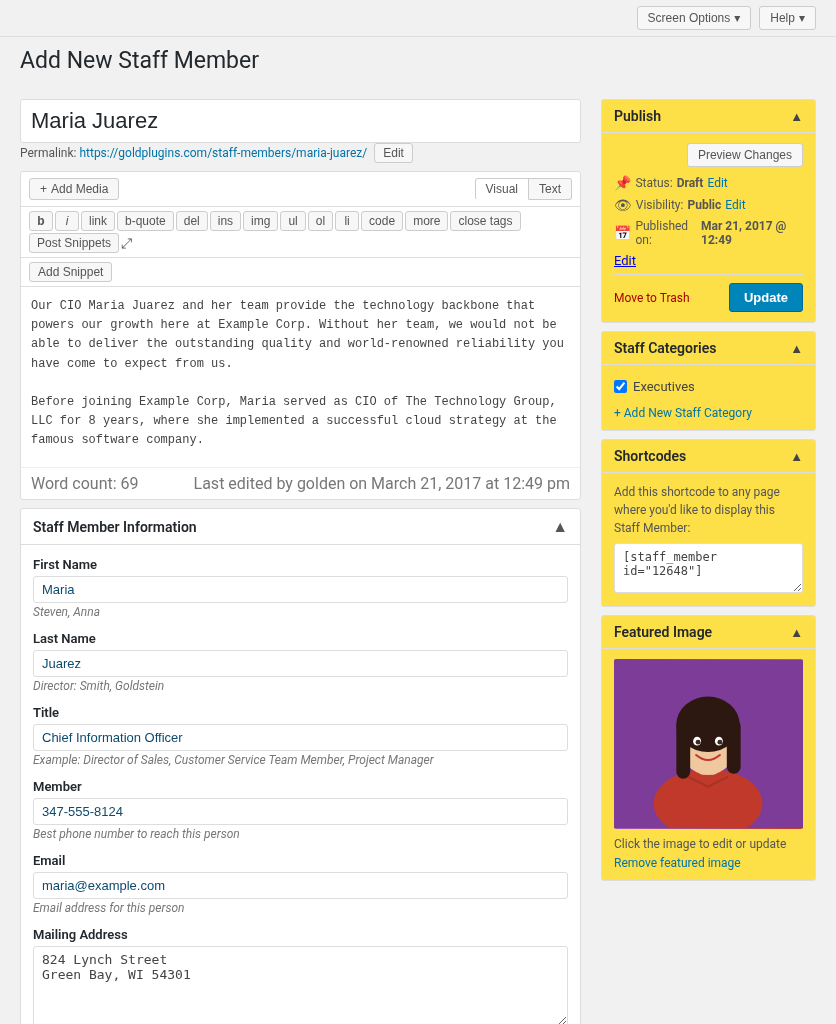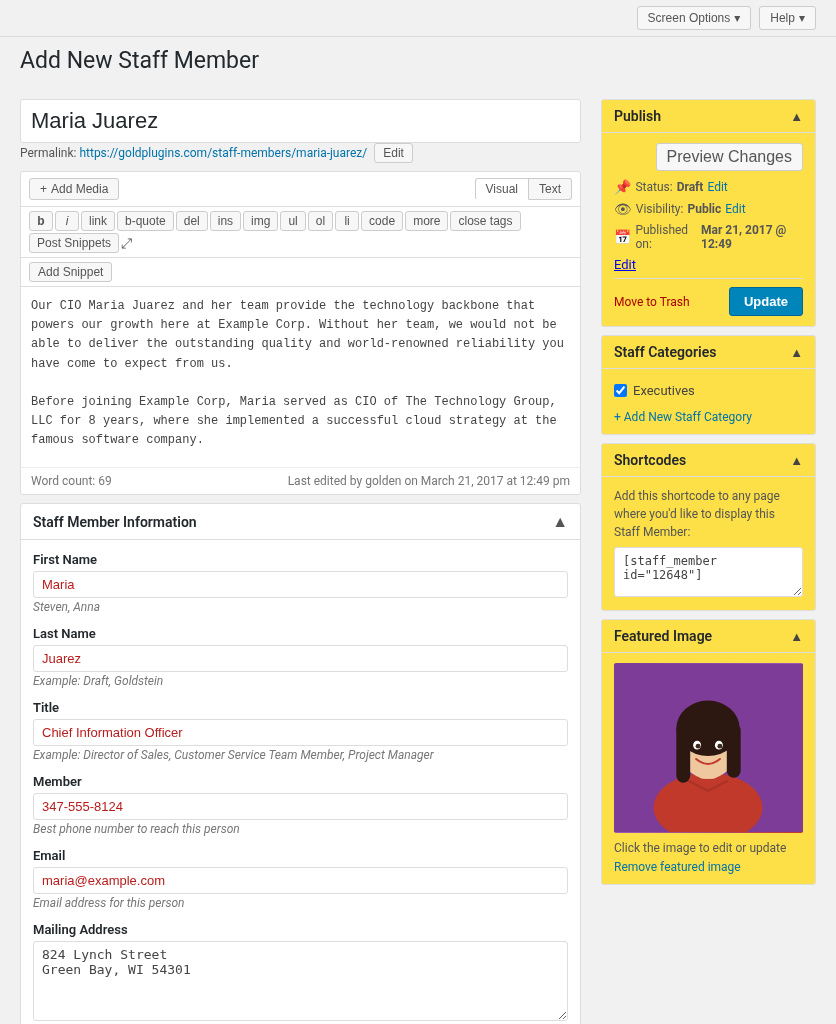--- a/index.html
+++ b/index.html
@@ -45,45 +45,45 @@
     .formatting-toolbar { padding: 4px 8px; border-bottom: 1px solid #ddd; display: flex; flex-wrap: wrap; gap: 2px; align-items: center; }
     .fmt-btn { background: #f7f7f7; border: 1px solid #ccc; padding: 2px 7px; border-radius: 3px; font-size: 12px; cursor: pointer; color: #555; min-width: 24px; text-align: center; }
     .fmt-btn b { font-weight: bold; }
     .fmt-btn i { font-style: italic; }
     .snippet-btn { background: #f7f7f7; border: 1px solid #ccc; padding: 2px 8px; border-radius: 3px; font-size: 12px; cursor: pointer; color: #555; }
     .expand-btn { background: none; border: none; cursor: pointer; color: #555; font-size: 14px; }
     
     .snippet-row { padding: 4px 8px; border-bottom: 1px solid #ddd; }
     
     .editor-content { padding: 10px; min-height: 180px; font-family: 'Courier New', monospace; font-size: 12px; line-height: 1.6; color: #444; }
-    .editor-footer { padding: 6px 10px; border-top: 1px solid #eee; display: flex; justify-content: space-between; font-size: 12px; color: #777; }
+    .editor-footer { padding: 6px 10px; border-top: 1px solid #eee; display: flex; justify-content: space-between; font-size: 16px; color: #777; }
     
     
     .metabox { background: #fff; border: 1px solid #ddd; border-radius: 3px; margin-bottom: 12px; }
     .metabox-header { padding: 8px 12px; border-bottom: 1px solid #ddd; display: flex; justify-content: space-between; align-items: center; cursor: pointer; }
     .metabox-title { font-size: 14px; font-weight: 600; color: #23282d; }
     .metabox-toggle { color: #555; font-size: 16px; }
     .metabox-body { padding: 12px; }
     
     
     .form-group { margin-bottom: 12px; }
     .form-label { font-size: 13px; font-weight: 600; color: #23282d; margin-bottom: 4px; display: block; }
-    .form-input { width: 100%; border: 1px solid #ddd; padding: 5px 8px; border-radius: 3px; font-size: 13px; color: #b91c1c; background: #fff; outline: none; }
+    .form-input { width: 100%; border: 1px solid #ddd; padding: 5px 8px; border-radius: 3px; font-size: 13px; color: #0c4a6e; background: #fff; outline: none; }
     .form-hint { font-size: 12px; color: #777; margin-top: 2px; font-style: italic; }
     .form-textarea { width: 100%; border: 1px solid #ddd; padding: 5px 8px; border-radius: 3px; font-size: 13px; color: #444; background: #fff; outline: none; min-height: 80px; resize: vertical; }
     
     
     .sidebar-box { background: #fde047; border: 1px solid #ddd; border-radius: 3px; margin-bottom: 8px; }
     .sidebar-box-header { padding: 8px 12px; border-bottom: 1px solid #ddd; display: flex; justify-content: space-between; align-items: center; cursor: pointer; }
     .sidebar-box-title { font-size: 14px; font-weight: 600; color: #23282d; }
     .sidebar-box-body { padding: 10px 12px; }
     
     
     .publish-actions { margin-bottom: 8px; display: flex; justify-content: flex-end; }
-    .preview-btn { background: #f7f7f7; border: 1px solid #ccc; padding: 4px 10px; border-radius: 3px; font-size: 16px; cursor: pointer; color: #555; text-align: right; }
+    .preview-btn { background: #f7f7f7; border: 1px solid #ccc; padding: 4px 10px; border-radius: 3px; font-size: 12px; cursor: pointer; color: #555; text-align: right; }
     .status-row { font-size: 12px; color: #555; margin-bottom: 6px; display: flex; align-items: center; gap: 4px; }
     .status-row .edit-link { color: #0073aa; text-decoration: none; font-size: 12px; cursor: pointer; }
     .publish-footer { border-top: 1px solid #ddd; padding-top: 8px; margin-top: 4px; display: flex; justify-content: space-between; align-items: center; }
     .trash-link { color: #a00; text-decoration: none; font-size: 12px; cursor: pointer; }
     .update-btn { background: #0085ba; border: 1px solid #006799; padding: 6px 14px; border-radius: 3px; font-size: 13px; cursor: pointer; color: #fff; font-weight: 600; }
     
     
     .cat-tabs { display: flex; gap: 0; margin-bottom: 8px; border-bottom: 1px solid #ddd; }
     .cat-tab { padding: 4px 10px; font-size: 12px; cursor: pointer; color: #0073aa; text-decoration: none; }
     .cat-tab.active { color: #555; font-weight: 600; }
@@ -195,21 +195,21 @@
 
           <div class="form-group">
             <label class="form-label">First Name</label>
             <input class="form-input" type="text" value="Maria" style="">
             <div class="form-hint">Steven, Anna</div>
           </div>
 
           <div class="form-group">
             <label class="form-label">Last Name</label>
             <input class="form-input" type="text" value="Juarez" style="">
-            <div class="form-hint">Example: Draft, Goldstein</div>
+            <div class="form-hint">Director: Smith, Goldstein</div>
           </div>
 
           <div class="form-group">
             <label class="form-label">Title</label>
             <input class="form-input" type="text" value="Chief Information Officer" style="">
             <div class="form-hint">Example: Director of Sales, Customer Service Team Member, Project Manager</div>
           </div>
 
           <div class="form-group">
             <label class="form-label">Member</label>

